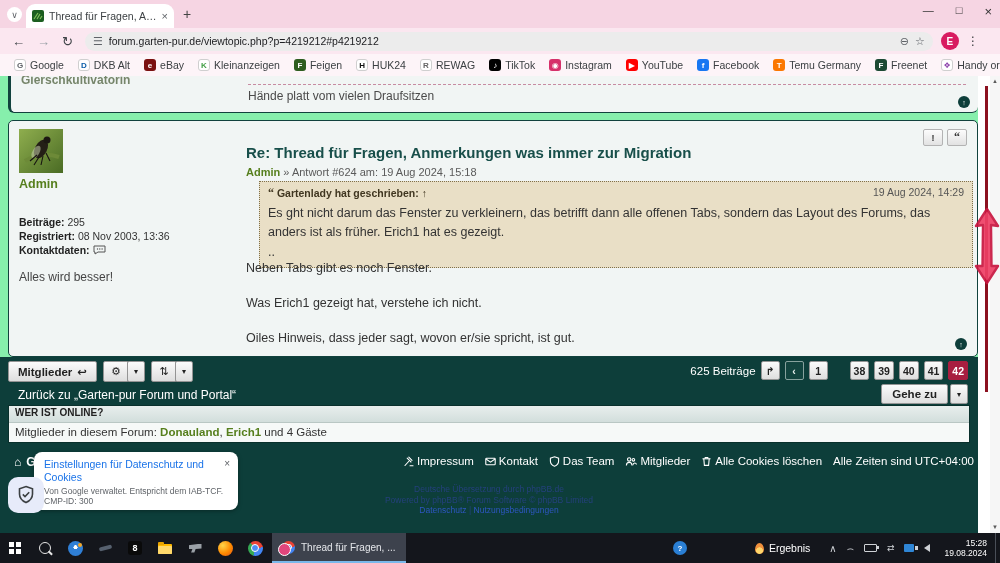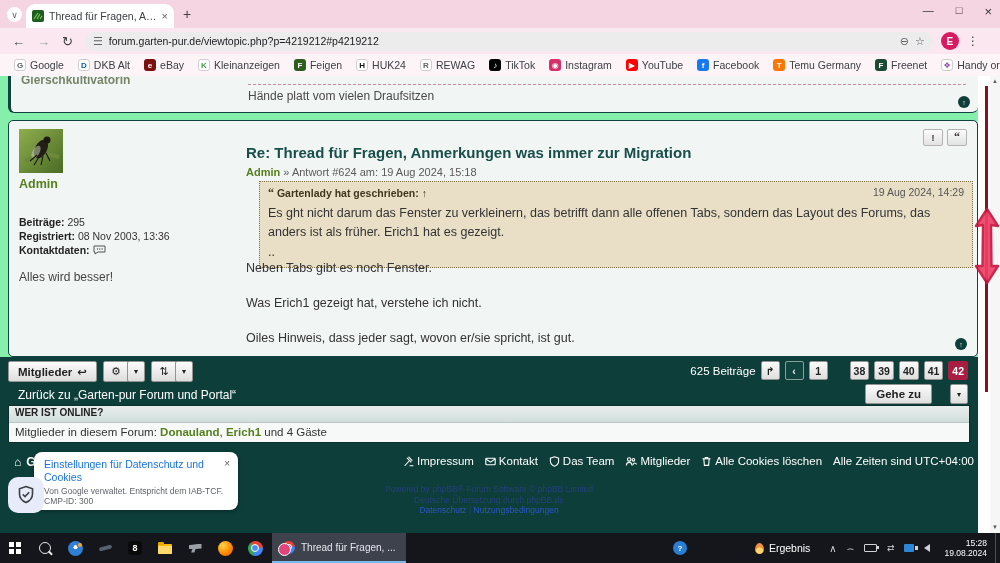--- a/index.html
+++ b/index.html
@@ -60,21 +60,21 @@
   .reply-btn{height:19px;padding:0 9px;font-size:11.5px;font-weight:bold;gap:5px;}
   .tool-btn{height:19px;width:24px;font-size:11px;}
   .dd-btn{height:19px;width:16px;font-size:8px;margin-left:-4px;}
   .btn-group{display:flex;gap:2px;}
   .pagerow{position:absolute;right:10px;top:4px;display:flex;align-items:center;gap:5px;}
   .pcount{color:#fff;font-size:11.5px;text-align:right;}
   .pagebtn{min-width:19px;height:19px;box-sizing:border-box;padding:0 3px;font-size:10.5px;font-weight:bold;}
   .pagegap{width:12px;}
   .pagecur{background:#a81e40;border-color:#a81e40;color:#fff;}
   .prevpg{background:#12443f;border:1px solid #87a29e;color:#e9f1ef;}
-  .gotorow{position:absolute;right:10px;top:27px;display:flex;gap:18px;}
+  .gotorow{position:absolute;right:10px;top:27px;display:flex;gap:2px;}
   .goto-btn{height:18px;padding:0 10px;font-size:11.5px;font-weight:bold;}
   .backlink{position:absolute;left:18px;top:31px;color:#fff;font-size:12px;}
   .onlinebox{position:absolute;left:8px;right:8px;top:48px;height:38px;background:#f6f9f8;border:1px solid #09302c;box-sizing:border-box;}
   .onlinehead{height:15px;background:linear-gradient(#e8eeed,#d2dedc);border-bottom:1px solid #b9c7c4;font-size:10px;font-weight:bold;color:#222;padding:1px 0 0 6px;}
   .onlinebody{font-size:11.5px;color:#333;padding:3px 0 0 6px;}
   .ulink{color:#567f1d;font-weight:bold;}
   .f-siterow{position:absolute;left:14px;top:98px;color:#fff;font-size:12px;font-weight:bold;display:flex;gap:5px;align-items:center;}
   .f-links{position:absolute;right:4px;top:98px;display:flex;gap:11px;color:#fff;font-size:11.5px;align-items:center;}
   .f-link{display:flex;align-items:center;gap:3px;color:#fff;}
   .f-powered{position:absolute;left:0;top:127px;width:100%;text-align:center;font-size:8.5px;color:#24407c;line-height:10.5px;}
@@ -417,22 +417,22 @@
                   <path d="M2.8 2.8l.6 6.6h4.2l.6-6.6"></path>
                   <path d="M4.2 2.8V1.6h2.6v1.2"></path>
                 </g>
               </svg>
             </span>
             <span>Alle Cookies löschen</span>
           </a>
         </div>
 
       <div class="f-powered">
+        <div>Deutsche Übersetzung durch phpBB.de</div>
         <div>Powered by phpBB® Forum Software © phpBB Limited</div>
-        <div>Deutsche Übersetzung durch phpBB.de</div>
         <div class="f-legal">
           <a>Datenschutz</a>
           <span>|</span>
           <a>Nutzungsbedingungen</a>
         </div>
       </div>
     </div>
 
     <div class="cookiecard">
       <div class="cookietitle">Einstellungen für Datenschutz und Cookies</div>

